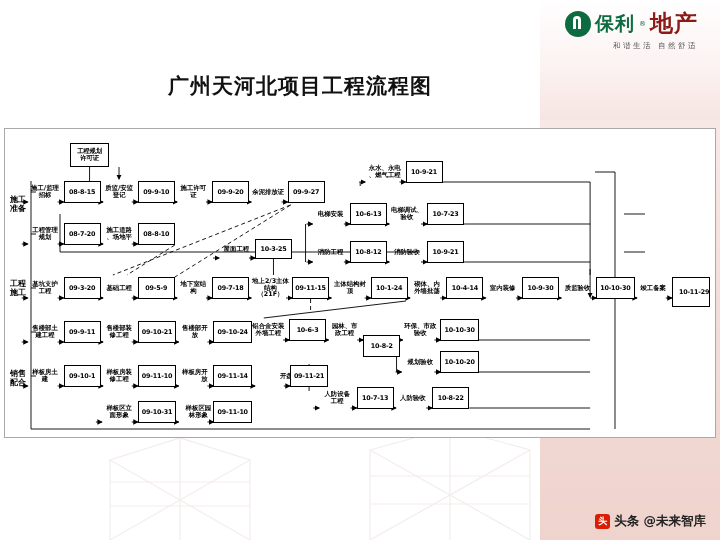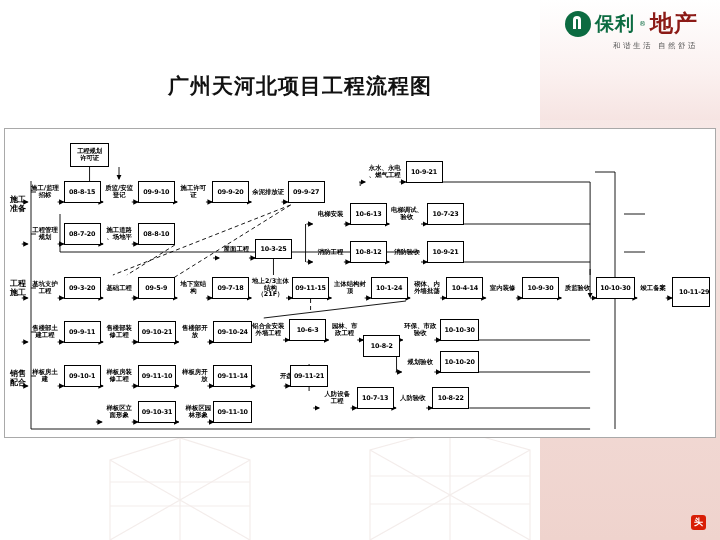--- a/index.html
+++ b/index.html
@@ -693,14 +693,15 @@
     <div class="node boxed" style="left: 208.408px; top: 272px; width: 38.5667px; height: 22px;">
       <div>
         <div>09-11-10</div>
       </div>
     </div>
   </div>
 
 <div class="footer">
   <div class="toutiao">
     <span class="tt-logo">头</span>
+    <span>头条 @未来智库</span>
   </div>
 </div>
 
 </body></html>

